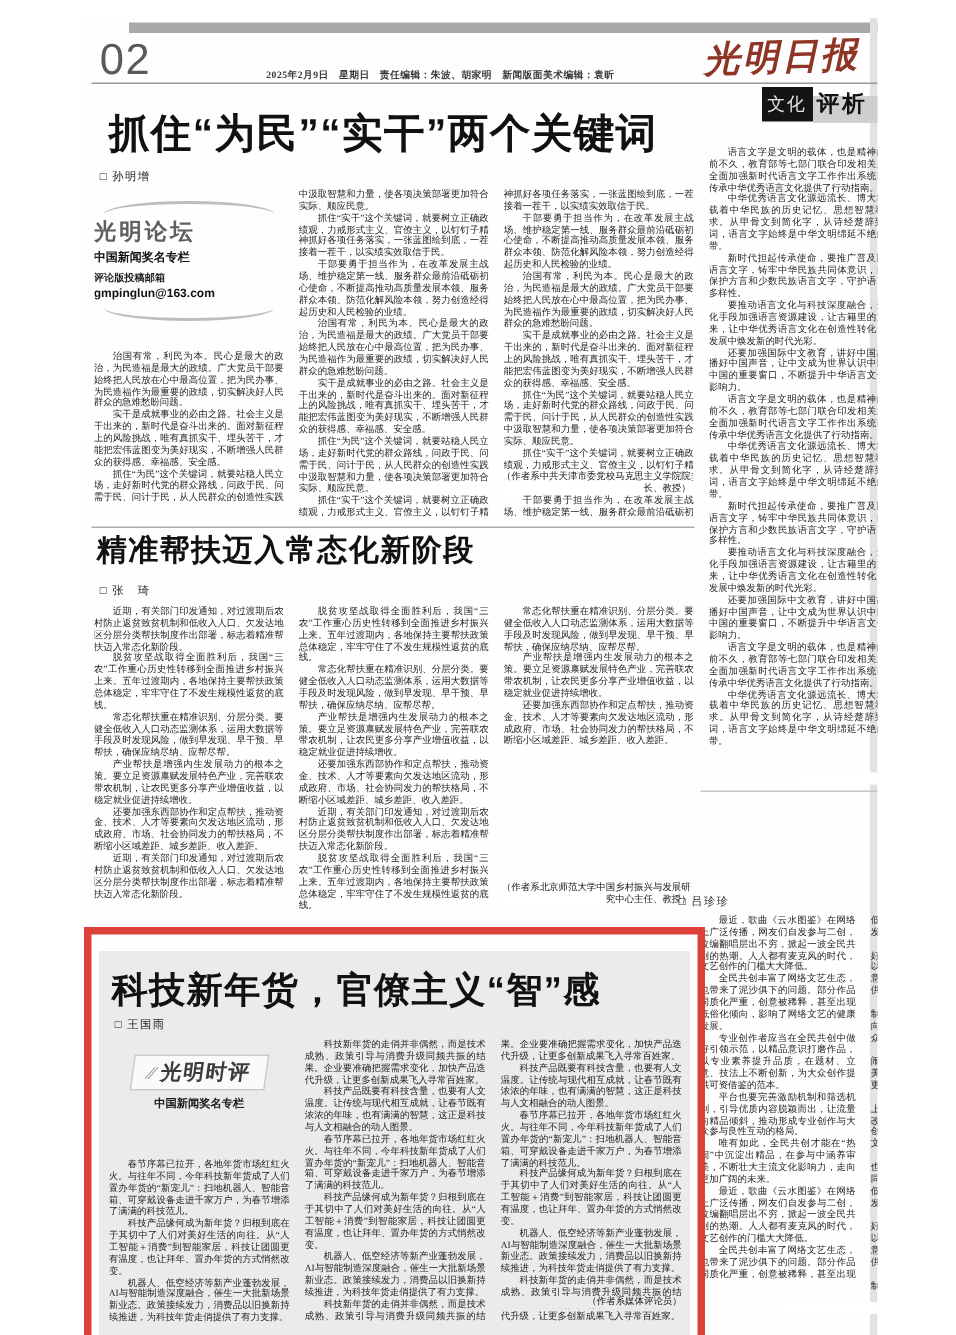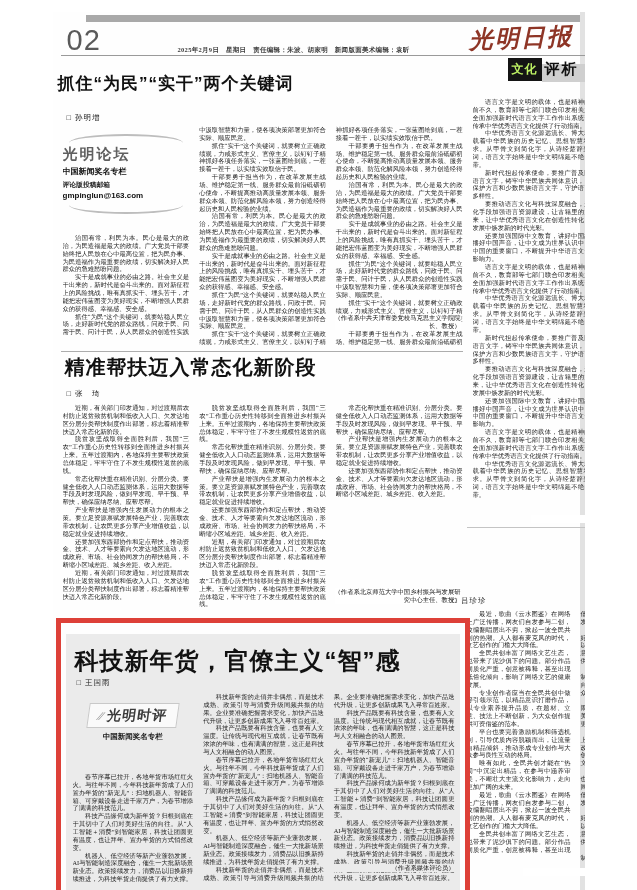--- a/index.html
+++ b/index.html
@@ -34,21 +34,21 @@
 
   .shiping-box { width:100%; height:76px; break-inside:avoid; text-align:center; padding-top:10px; margin-bottom:4px; }
   .shiping-title-wrap { display:inline-block; position:relative; background:#fafafa; border:1px solid #c9c9c9; transform:skewX(-8deg); padding:2px 10px; }
   .shiping-title { font-family:"Liberation Sans",sans-serif; font-size:14px; font-weight:900; color:#3c3c3c; letter-spacing:1px; transform:skewX(8deg); }
   .slash { color:#8a8a8a; font-weight:900; font-size:12px; }
   .shiping-sub { font-family:"Liberation Sans",sans-serif; font-size:7.5px; font-weight:900; color:#1a1a1a; margin-top:4px; }
 
   
   .culture-badge { position:absolute; left:455px; top:46px; display:flex; align-items:center; }
   .culture-badge .shadow { position:absolute; left:34px; top:6px; width:66px; height:18px; background:#cfcfcf; }
-  .culture-black { position:relative; background:#141414; color:#bef264; font-family:"Liberation Sans",sans-serif; font-weight:700; font-size:12px; padding:3px 4px; letter-spacing:1px; }
+  .culture-black { position:relative; background:#141414; color:#e5e5e5; font-family:"Liberation Sans",sans-serif; font-weight:400; font-size:12px; padding:3px 4px; letter-spacing:1px; }
   .culture-rest { position:relative; font-family:"Liberation Sans",sans-serif; font-weight:900; font-size:15px; color:#111; letter-spacing:2px; margin-left:3px; }
 
   
   .vert-title { position:absolute; left:570px; top:64px; width:38px; height:384px; writing-mode:vertical-rl; font-family:"Liberation Sans","DejaVu Sans",sans-serif; font-weight:900; font-size:21px; color:#101010; letter-spacing:2px; line-height:1.1; }
   .vert-byline { position:absolute; left:552px; top:238px; writing-mode:vertical-rl; font-size:6.5px; color:#222; letter-spacing:2px; }
 
   .rule { position:absolute; background:#adadad; }
 
   
   .red-annot { position:absolute; left:3px; top:606px; width:414px; height:281px; border:5px solid #dd4038; }
@@ -60,21 +60,21 @@
 
 <div class="page">
 
   <div class="topbar"></div>
   <div class="edge-strip"></div>
   <div class="pagenum">02</div>
   <div class="dateline">2025年2月9日　星期日　责任编辑：朱波、胡家明　新闻版面美术编辑：袁昕</div>
   <div class="masthead">光明日报</div>
   <div class="header-rule"></div>
 
-  <div class="headline" style="left:5px; top:62px; width:402px; font-size:17px;">抓住“为民”“实干”两个关键词</div>
+  <div class="headline" style="left:20px; top:62px; width:402px; font-size:27px;">抓住“为民”“实干”两个关键词</div>
   <div class="byline" style="left:14px; top:101px;">□ 孙明增</div>
   <div class="body-cols" style="left:10px; top:114px; width:400px; height:222px; column-count:3;">
     <div class="forum-box">
       <div class="arc"></div>
       <div class="forum-title">光明论坛</div>
       <div class="forum-sub">中国新闻奖名专栏</div>
       <div class="forum-line">评论版投稿邮箱</div>
       <div class="forum-mail">gmpinglun@163.com</div>
       <div class="arc bottom"></div>
     </div>

